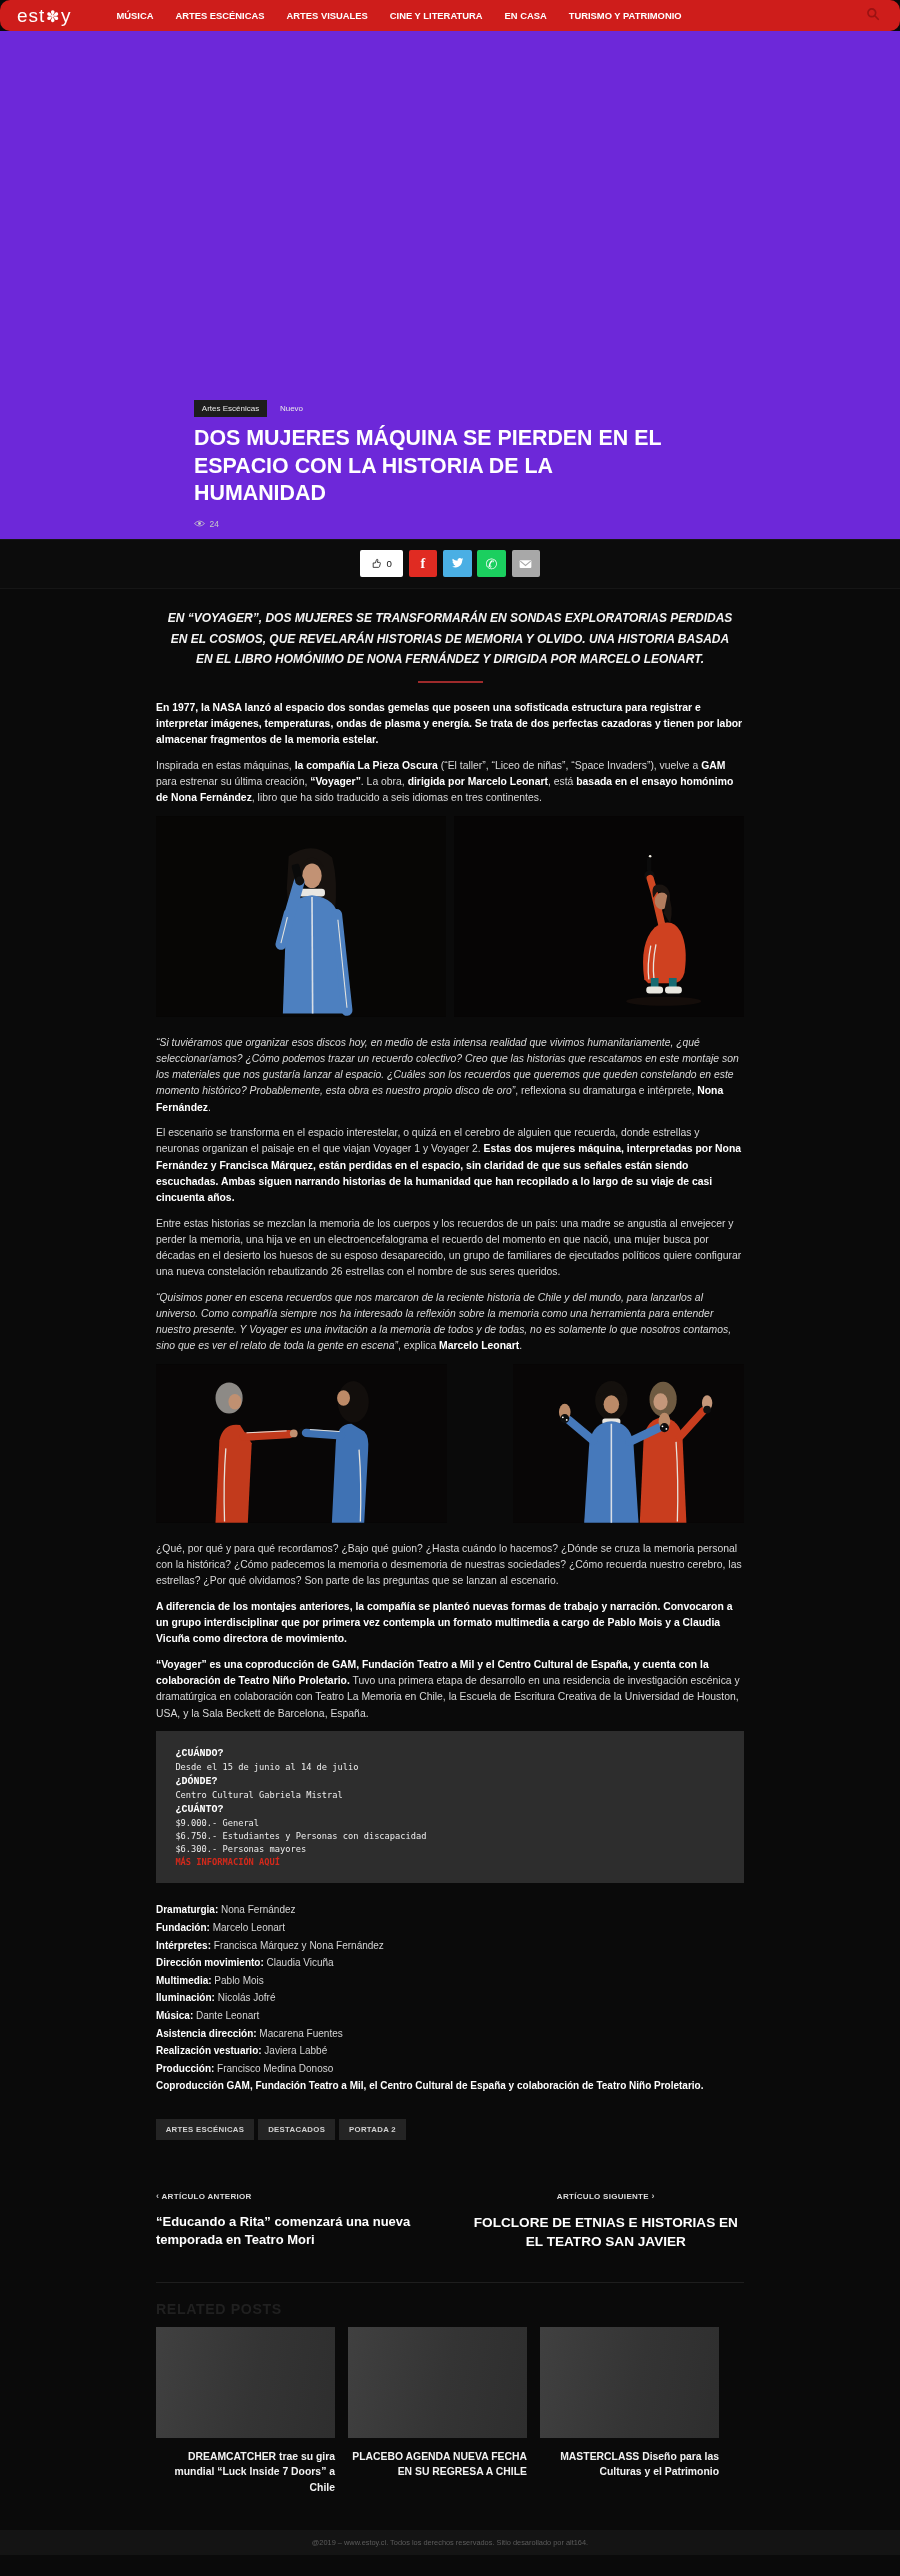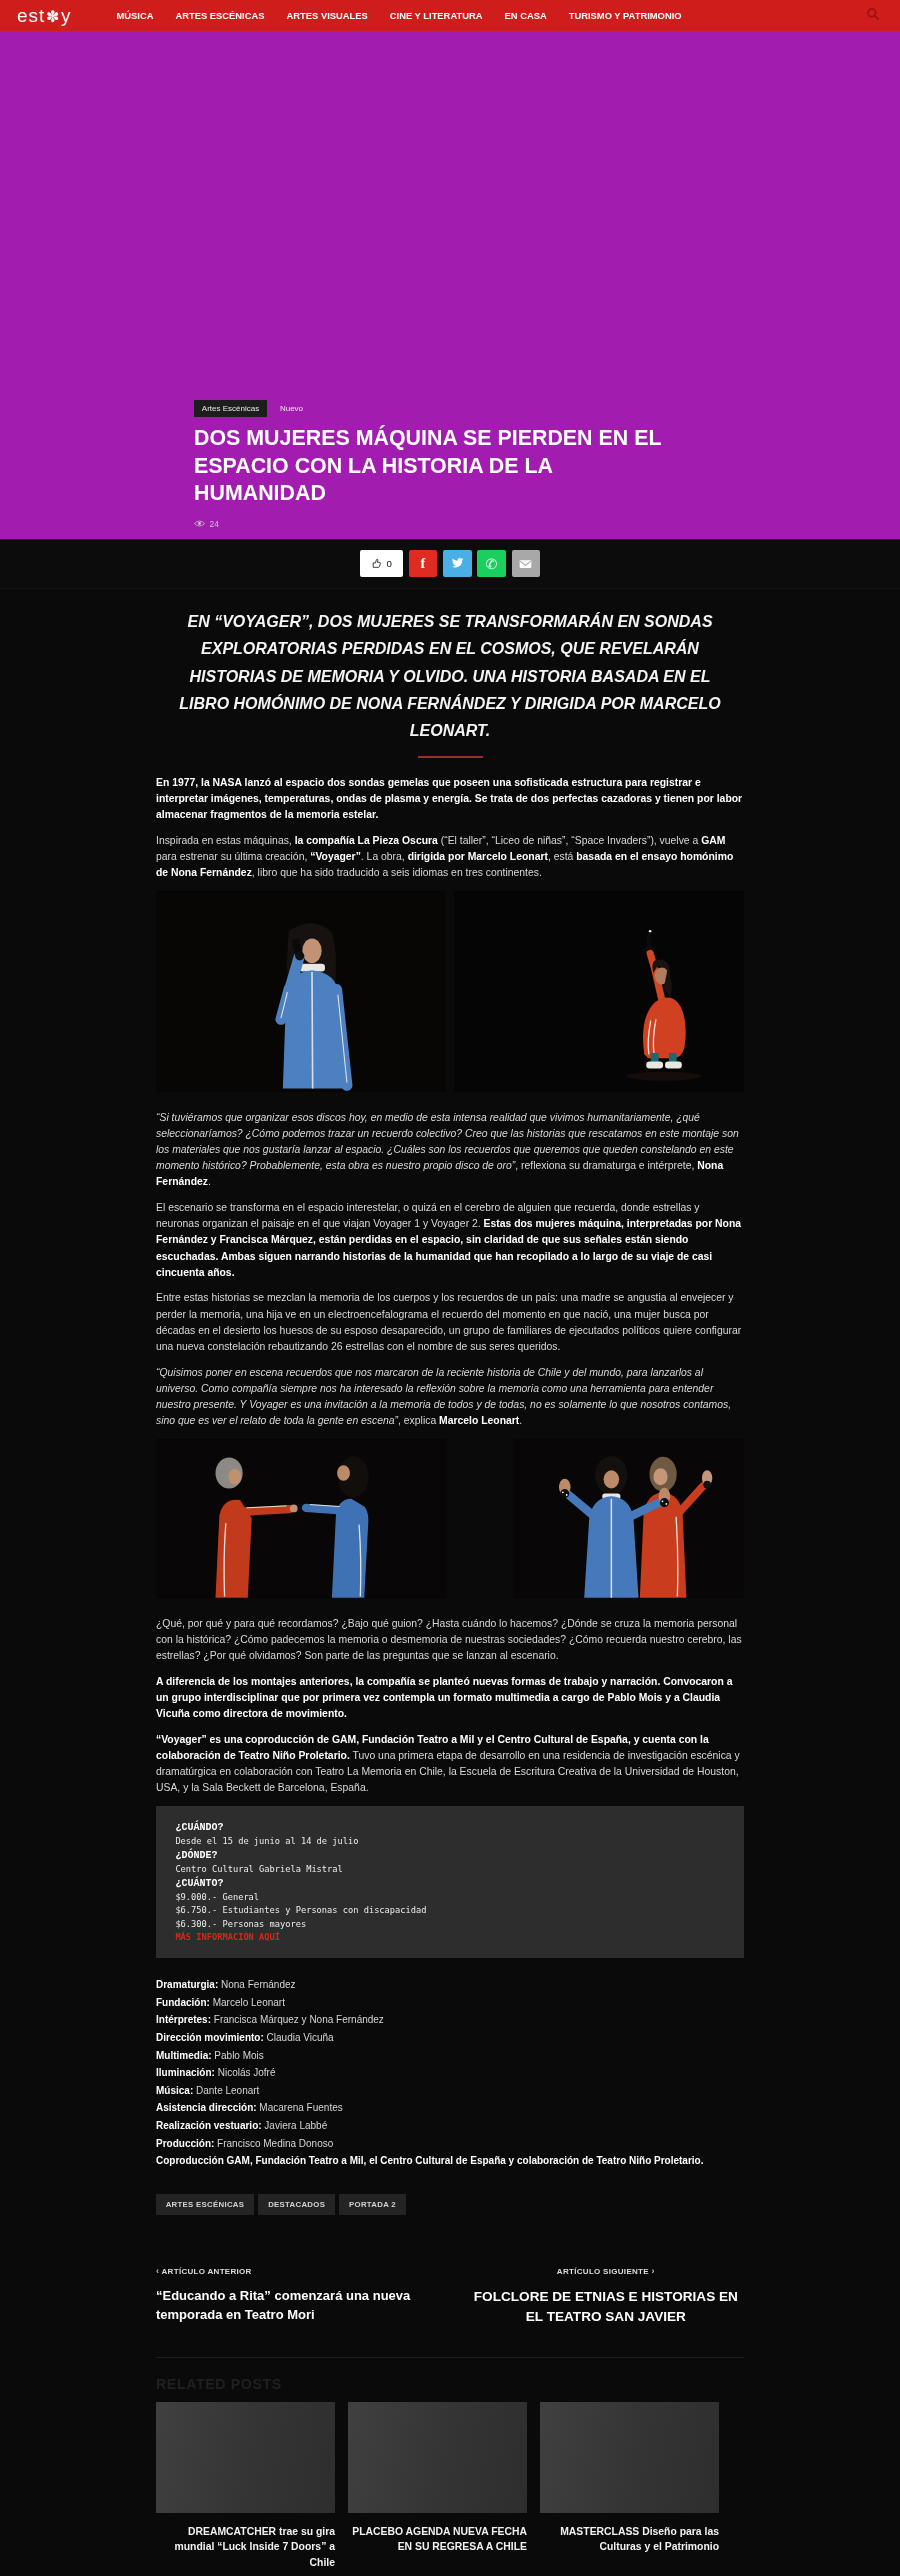--- a/index.html
+++ b/index.html
@@ -1,47 +1,47 @@
 <!DOCTYPE html>
 <html style="font-size:10.4px"><head>
 <meta charset="utf-8">
 <style>
   * { box-sizing: border-box; }
   html, body { margin: 0; padding: 0; }
   body { width: 900px; background: #0a0a0a; font-family: "Liberation Sans", sans-serif; }
 
   
-  .topnav { height: 31px; background: #ce1d1b; display: flex; align-items: center; padding: 8px 17px; }
+  .topnav { height: 31px; background: #ce1d1b; display: flex; align-items: center; padding: 8px 17px; border-radius: 10px; }
   .logo { color: #fff; font-size: 19px; font-weight: 400; letter-spacing: 1px; margin-right: 45px; cursor: pointer; line-height: 1; }
   .logo .flower { font-size: 16px; margin: 0 0.6px; display: inline-block; }
   .mainmenu ul { display: flex; gap: 22px; list-style: none; margin: 0; padding: 0; }
   .mainmenu li { color: #fff; font-weight: 700; font-size: 9.4px; cursor: pointer; white-space: nowrap; }
   .searchbtn { margin-left: auto; background: none; border: 0; cursor: pointer; padding: 2.6px; }
 
   
-  .hero { background: #a21caf; min-height: 508px; display: flex; flex-direction: column; justify-content: flex-end; padding-bottom: 10.4px; }
+  .hero { background: #6d28d9; min-height: 508px; display: flex; flex-direction: column; justify-content: flex-end; padding-bottom: 10.4px; }
   .hero-inner { width: 588px; margin: 0 auto; padding-left: 38px; }
   .crumbs { margin-bottom: 2.6px; }
   .crumb { display: inline-block; font-size: 8px; color: #e9e9e9; padding: 3.9px 7.8px; margin-right: 5.2px; cursor: pointer; }
   .crumb.chip { background: #1d1d1d; }
   h1.title { font-size: 21.4px; line-height: 1.3; color: #fff; margin: 7.8px 0 10.4px; max-width: 489px; font-weight: 700; }
   .views { display: flex; align-items: center; gap: 4.5px; color: #c9c9c9; font-size: 8.4px; }
 
   
   .sharebar { background: #0c0c0c; border-top: 0.6px solid #161616; border-bottom: 0.6px solid #161616; padding: 10.4px 0; display: flex; justify-content: center; align-items: center; gap: 5.8px; }
   .tile { height: 27px; border-radius: 1.9px; display: flex; align-items: center; justify-content: center; cursor: pointer; }
   .tile.like { background: #fff; width: 43px; gap: 4.5px; color: #111; font-size: 9.7px; }
   .tile.fb { background: #e02b22; width: 28.5px; color: #fff; font-size: 14.2px; font-weight: 700; font-family: "Liberation Serif", serif; }
   .tile.tw { background: #4aafe4; width: 28.5px; }
   .tile.wa { background: #1bcf5f; width: 28.5px; color: #fff; font-size: 14.2px; }
   .tile.em { background: #a8a8a8; width: 28.5px; }
 
   
   .article { width: 588px; margin: 0 auto; padding-top: 19.4px; color: #d9d9d9; }
-  .lead { font-style: italic; font-weight: 700; text-align: center; font-size: 16px; line-height: 1.7; color: #f4f4f4; margin: 0 auto; max-width: 570px; }
+  .lead { font-style: italic; font-weight: 700; text-align: center; font-size: 12px; line-height: 1.7; color: #f4f4f4; margin: 0 auto; max-width: 570px; }
   .red-divider { width: 65px; height: 1.9px; background: #9e2a2b; margin: 11.7px auto 17px; }
   .apara { font-size: 10.4px; line-height: 1.55; margin: 0 0 9.7px; color: #d9d9d9; }
   .apara .b { color: #fff; font-weight: 700; }
   .apara .i { font-style: italic; }
 
   figure.imgrow { margin: 5.2px 0 18px; display: flex; gap: 7.8px; }
   figure.imgrow svg { display: block; background: #070606; }
   .row2 { justify-content: space-between; }
 
   .infobox { background: #2d2d2d; padding: 14.2px 19.4px; margin: 6.5px 0 19.4px; font-family: "DejaVu Sans Mono", monospace; font-size: 8.7px; line-height: 1.5; color: #ededed; }

